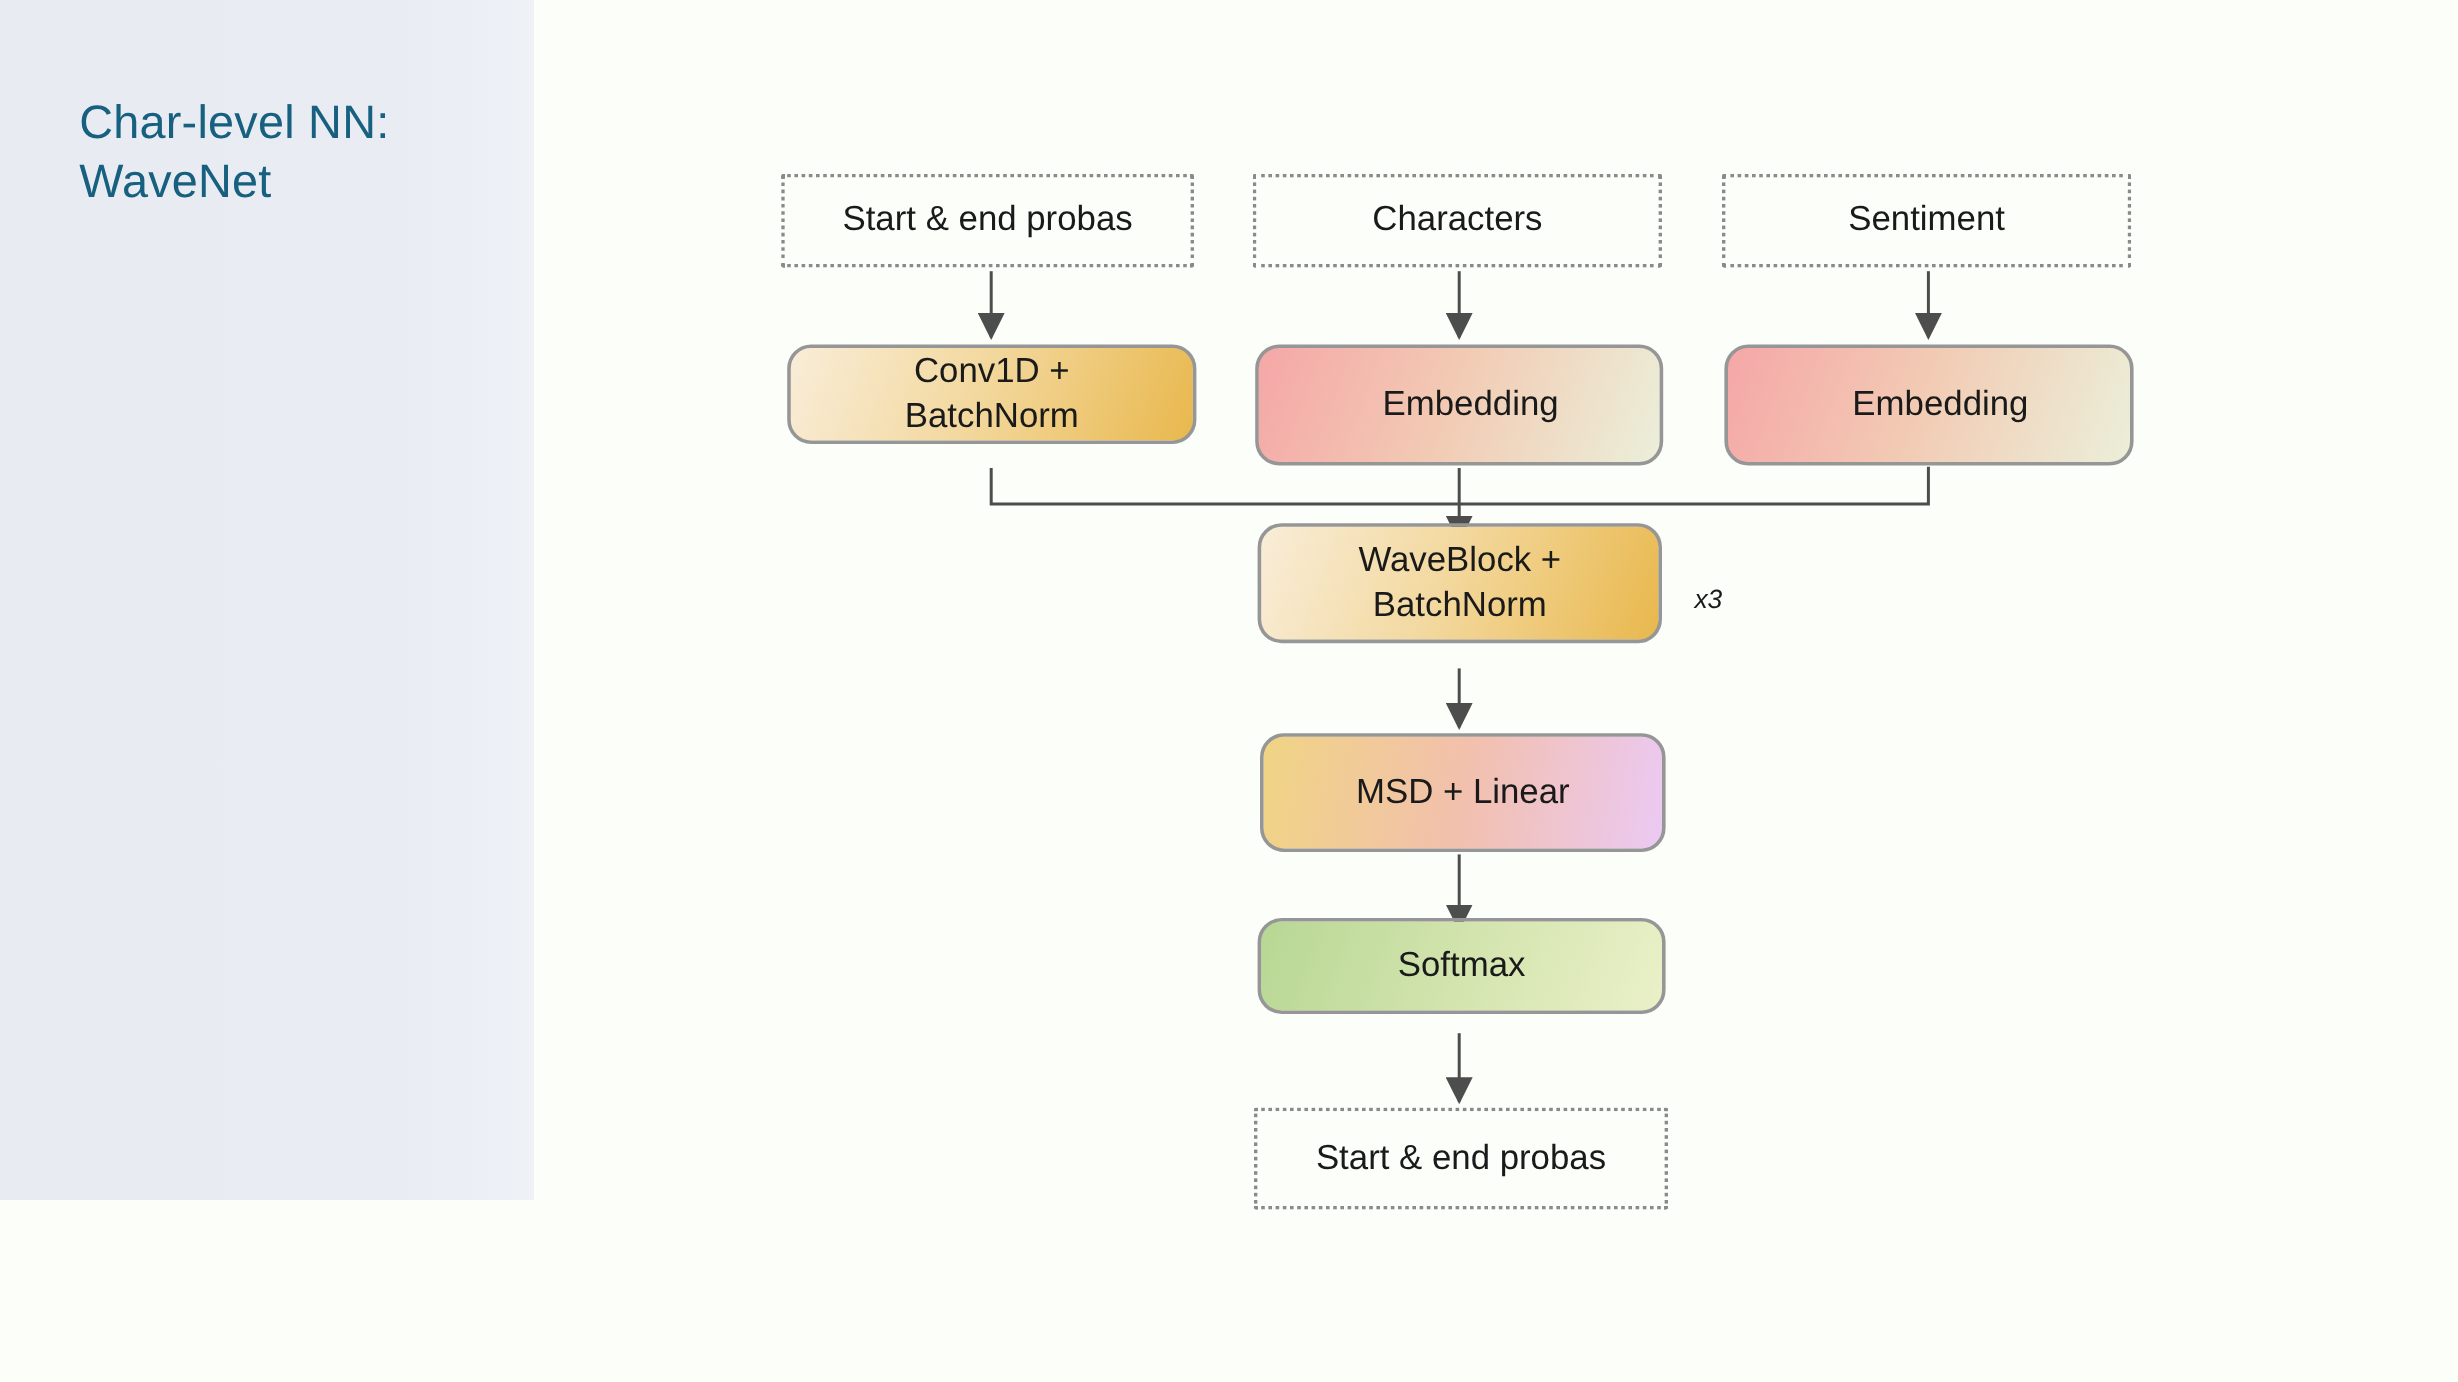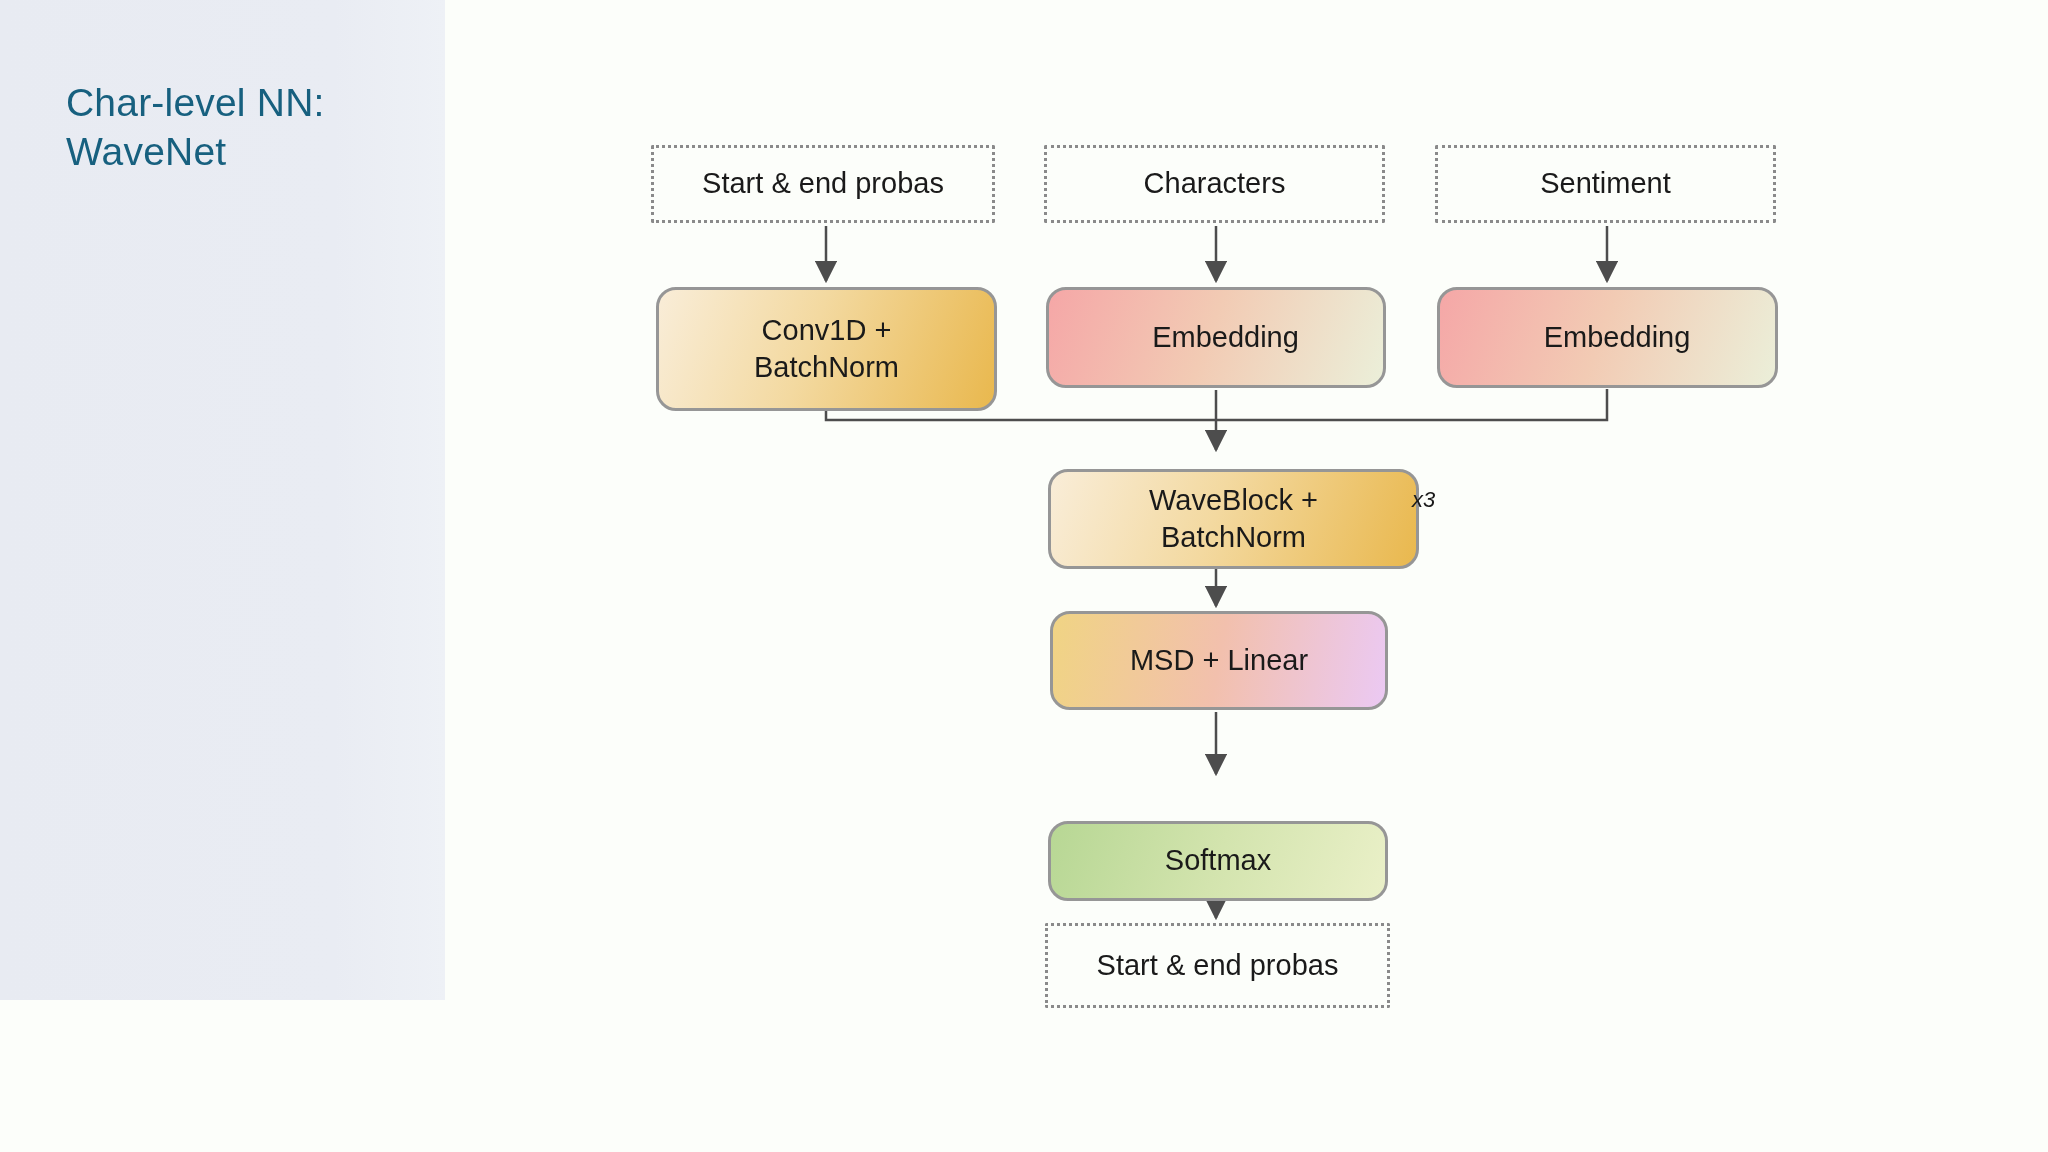--- a/index.html
+++ b/index.html
@@ -63,27 +63,27 @@
   .grad-amber  { background: linear-gradient(110deg, #f9edd8 0%, #f3d9a0 45%, #e9b84e 100%); }
   .grad-pink   { background: linear-gradient(110deg, #f5a7a7 0%, #f2cbb4 48%, #ebefd9 100%); padding-left: 19px; }
   .grad-rain   { background: linear-gradient(100deg, #f0d484 0%, #f2c0ad 50%, #ebc9f3 100%); }
   .grad-green  { background: linear-gradient(110deg, #b7d794 0%, #d3e4ae 50%, #eaf0c8 100%); }
 
   
   .in-1  { left: 651px;  top: 145px; width: 344px; height: 78px; }
   .in-2  { left: 1044px; top: 145px; width: 341px; height: 78px; }
   .in-3  { left: 1435px; top: 145px; width: 341px; height: 78px; text-align: right; }
 
-  .conv     { left: 656px;  top: 287px; width: 341px; height: 124px; }
+  .conv     { left: 656px;  top: 287px; width: 341px; height: 83px; }
   .embed-1  { left: 1046px; top: 287px; width: 340px; height: 101px; }
   .embed-2  { left: 1437px; top: 287px; width: 341px; height: 101px; }
 
-  .waveblock { left: 1048px; top: 469px; width: 371px; height: 100px; }
+  .waveblock { left: 1048px; top: 436px; width: 337px; height: 100px; }
   .msd       { left: 1050px; top: 611px; width: 338px; height: 99px; align-items: center; }
-  .softmax   { left: 1048px; top: 821px; width: 340px; height: 80px; }
+  .softmax   { left: 1048px; top: 765px; width: 340px; height: 80px; }
   .out-box   { left: 1045px; top: 923px; width: 345px; height: 85px; }
 
   .repeat-label {
     position: absolute;
     left: 1412px;
     top: 487px;
     font-size: 22px;
     font-style: italic;
     color: #1a1a1a;
   }

